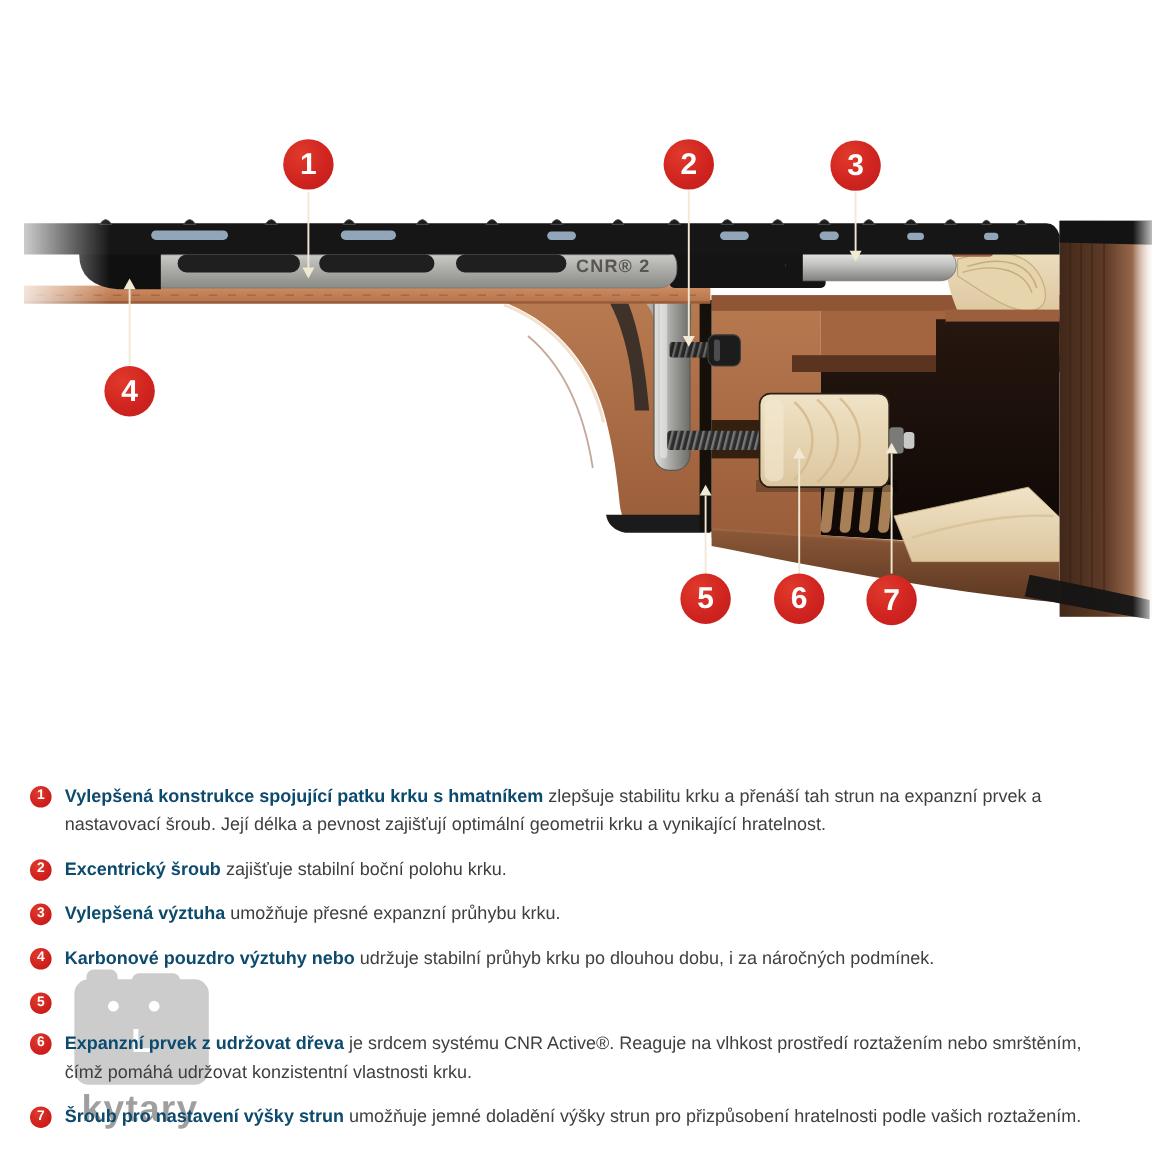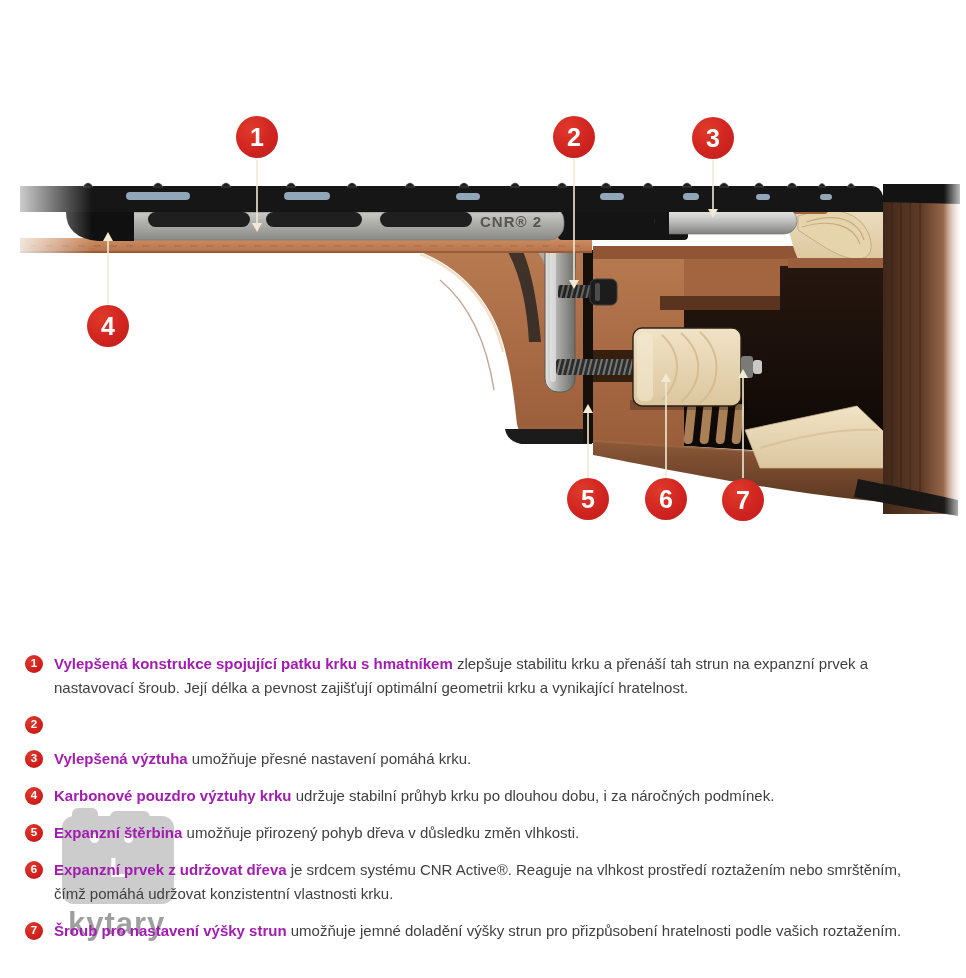--- a/index.html
+++ b/index.html
@@ -12,21 +12,21 @@
            color:#fff;font-size:25px;font-weight:bold;display:flex;align-items:center;
            justify-content:center;z-index:3;line-height:1;}
   
   .legend{position:absolute;left:25px;right:20px;top:652px;z-index:2;}
   .legend-item{display:flex;align-items:flex-start;margin-bottom:13px;}
   .bullet{flex:0 0 18px;width:18px;height:18px;border-radius:50%;
           background:radial-gradient(circle at 35% 30%,#e03a2b 0%,#cf201d 60%,#bf1a18 100%);
           color:#fff;font-size:11.5px;font-weight:bold;display:flex;align-items:center;
           justify-content:center;margin-right:11px;margin-top:3px;line-height:1;}
   .legend-item p{margin:0;font-size:15px;line-height:24px;max-width:862px;color:#3f3f3f;}
-  .legend-item b{color:#a21caf;}
+  .legend-item b{color:#0c4a6e;}
   
   .watermark{position:absolute;left:62px;top:816px;z-index:1;opacity:.5;text-align:left;}
   .wm-logo{position:relative;width:112px;height:88px;background:#9a9a9a;border-radius:12px;}
   .wm-logo:before{content:"";position:absolute;top:-8px;left:10px;width:26px;height:16px;
                   background:#9a9a9a;border-radius:6px;}
   .wm-logo:after{content:"";position:absolute;top:-5px;left:48px;width:40px;height:12px;
                  background:#9a9a9a;border-radius:6px;}
   .wm-dot{position:absolute;width:9px;height:9px;border-radius:50%;background:#fff;top:18px;}
   .wm-dot.d1{left:28px;} .wm-dot.d2{left:62px;}
   .wm-letter{position:absolute;left:0;right:0;top:36px;text-align:center;color:#fff;
@@ -256,32 +256,32 @@
     <div class="wm-text">kytary</div>
   </div>
 
   <div class="legend">
     <div class="legend-item">
       <span class="bullet">1</span>
       <p><b>Vylepšená konstrukce spojující patku krku s hmatníkem</b> <span>zlepšuje stabilitu krku a přenáší tah strun na expanzní prvek a nastavovací šroub. Její délka a pevnost zajišťují optimální geometrii krku a vynikající hratelnost.</span></p>
     </div>
     <div class="legend-item">
       <span class="bullet">2</span>
+      <p><b>Excentrický šroub</b> <span>zajišťuje stabilní boční polohu krku.</span></p>
     </div>
     <div class="legend-item">
       <span class="bullet">3</span>
-      <p><b>Vylepšená výztuha</b> <span>umožňuje přesné nastavení pomáhá krku.</span></p>
+      <p><b>Vylepšená výztuha</b> <span>umožňuje přesné expanzní průhybu krku.</span></p>
     </div>
     <div class="legend-item">
       <span class="bullet">4</span>
-      <p><b>Karbonové pouzdro výztuhy krku</b> <span>udržuje stabilní průhyb krku po dlouhou dobu, i za náročných podmínek.</span></p>
+      <p><b>Karbonové pouzdro výztuhy nebo</b> <span>udržuje stabilní průhyb krku po dlouhou dobu, i za náročných podmínek.</span></p>
     </div>
     <div class="legend-item">
       <span class="bullet">5</span>
-      <p><b>Expanzní štěrbina</b> <span>umožňuje přirozený pohyb dřeva v důsledku změn vlhkosti.</span></p>
     </div>
     <div class="legend-item">
       <span class="bullet">6</span>
       <p><b>Expanzní prvek z udržovat dřeva</b> <span>je srdcem systému CNR Active®. Reaguje na vlhkost prostředí roztažením nebo smrštěním, čímž pomáhá udržovat konzistentní vlastnosti krku.</span></p>
     </div>
     <div class="legend-item">
       <span class="bullet">7</span>
       <p><b>Šroub pro nastavení výšky strun</b> <span>umožňuje jemné doladění výšky strun pro přizpůsobení hratelnosti podle vašich roztažením.</span></p>
     </div>
   </div>

